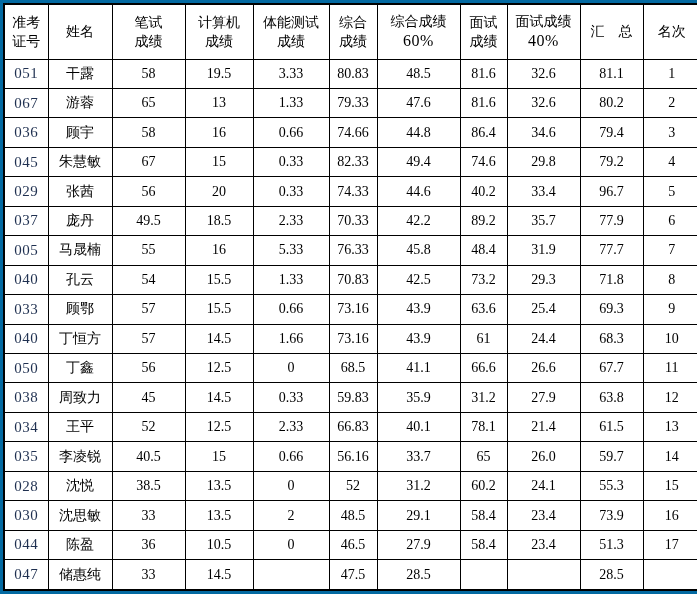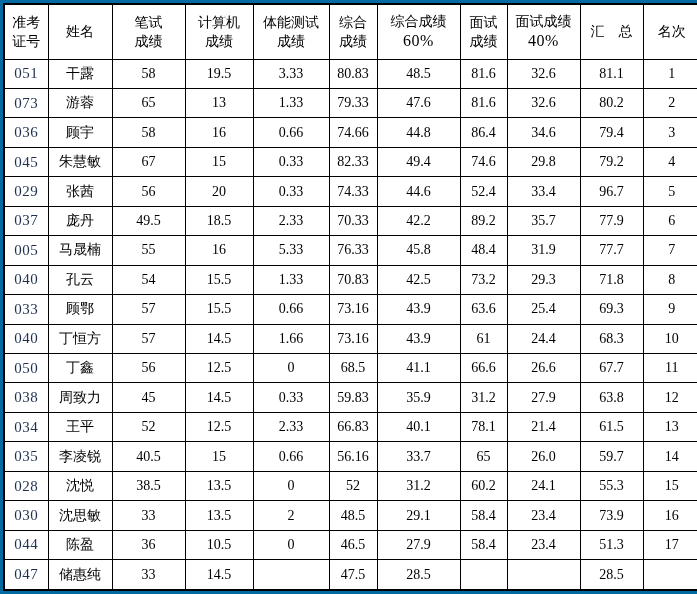--- a/index.html
+++ b/index.html
@@ -96,21 +96,21 @@
           <td>19.5</td>
           <td>3.33</td>
           <td>80.83</td>
           <td>48.5</td>
           <td>81.6</td>
           <td>32.6</td>
           <td>81.1</td>
           <td>1</td>
         </tr>
         <tr>
-          <td class="id-col">073</td>
+          <td class="id-col">067</td>
           <td>游蓉</td>
           <td>65</td>
           <td>13</td>
           <td>1.33</td>
           <td>79.33</td>
           <td>47.6</td>
           <td>81.6</td>
           <td>32.6</td>
           <td>80.2</td>
           <td>2</td>
@@ -142,21 +142,21 @@
           <td>4</td>
         </tr>
         <tr>
           <td class="id-col">029</td>
           <td>张茜</td>
           <td>56</td>
           <td>20</td>
           <td>0.33</td>
           <td>74.33</td>
           <td>44.6</td>
-          <td>52.4</td>
+          <td>40.2</td>
           <td>33.4</td>
           <td>96.7</td>
           <td>5</td>
         </tr>
         <tr>
           <td class="id-col">037</td>
           <td>庞丹</td>
           <td>49.5</td>
           <td>18.5</td>
           <td>2.33</td>

